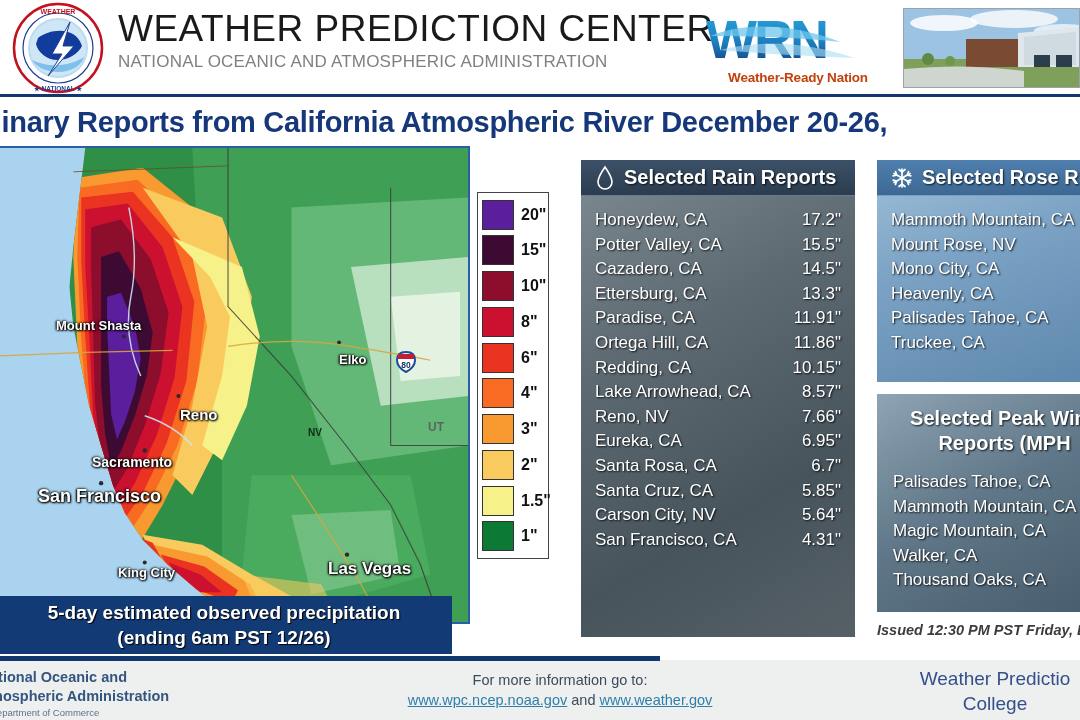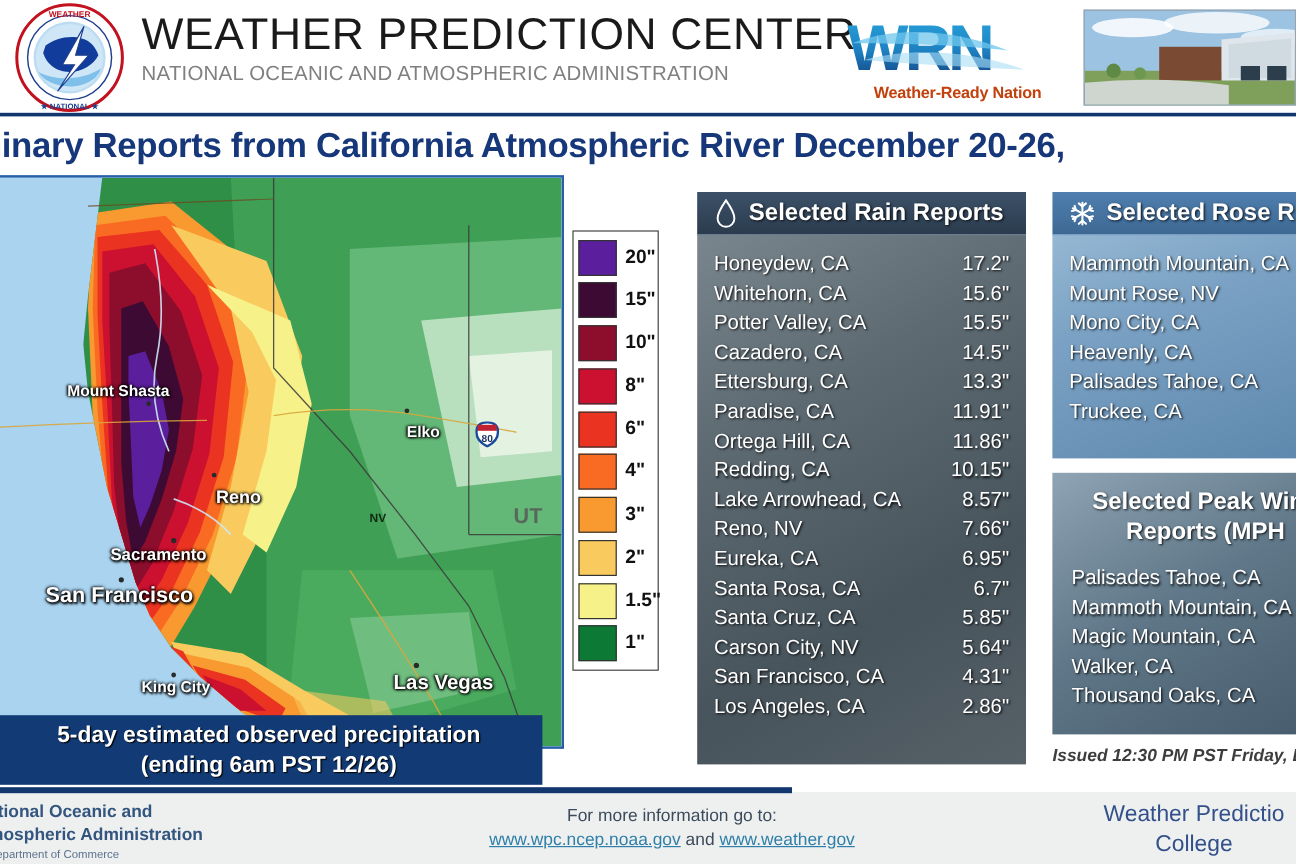--- a/index.html
+++ b/index.html
@@ -313,21 +313,21 @@
 
     <div class="map-label" style="left:62px;  top:170px; font-size:13px;">Mount Shasta</div>
     <div class="map-label" style="left:345px; top:204px; font-size:13px;">Elko</div>
     <div class="map-label" style="left:186px; top:258px; font-size:15px;">Reno</div>
     <div class="map-label" style="left:98px;  top:306px; font-size:14px;">Sacramento</div>
     <div class="map-label" style="left:44px; top:338px; font-size:18px;">San Francisco</div>
     <div class="map-label" style="left:124px; top:417px; font-size:13px;">King City</div>
     <div class="map-label" style="left:334px; top:411px; font-size:17px;">Las Vegas</div>
 
     <div class="map-label" style="left:314px; top:279px; font-size:10px; color:#000000; text-shadow:none; opacity:.75;">NV</div>
-    <div class="map-label" style="left:434px; top:272px; font-size:18px; color:#555; text-shadow:none; opacity:.8;">UT</div>
+    <div class="map-label" style="left:434px; top:272px; font-size:12px; color:#555; text-shadow:none; opacity:.8;">UT</div>
 
     <div style="position:absolute;left:402px;top:203px;">
       <svg width="20" height="22" viewBox="0 0 20 22">
         <path d="M10 1 C4 1 1 4 1 9 C1 15 6 19 10 21 C14 19 19 15 19 9 C19 4 16 1 10 1 Z" fill="#fff" stroke="#1b4a9c" stroke-width="2"></path>
         <rect x="2" y="3" width="16" height="5" fill="#c0202f"></rect>
         <text x="10" y="17" text-anchor="middle" font-size="8.5" font-weight="bold" fill="#16305e" font-family="Liberation Sans, sans-serif">80</text>
       </svg>
     </div>
     <div style="position:absolute;left:339px;top:472px;">
       <svg width="20" height="22" viewBox="0 0 20 22">
@@ -393,24 +393,20 @@
         <path d="M10 2 C10 2 3 12 3 17 a7 7 0 0 0 14 0 C17 12 10 2 10 2 Z" fill="none" stroke="#ffffff" stroke-width="1.6"></path>
       </svg>
       <div class="panel-head-title">Selected Rain Reports</div>
     </div>
     <div class="panel-body">
       <div class="report-row">
           <span class="place">Honeydew, CA</span>
           <span class="value">17.2"</span>
         </div>
       <div class="report-row">
-          <span class="place">Whitehorn, CA</span>
-          <span class="value">15.6"</span>
-        </div>
-      <div class="report-row">
           <span class="place">Potter Valley, CA</span>
           <span class="value">15.5"</span>
         </div>
       <div class="report-row">
           <span class="place">Cazadero, CA</span>
           <span class="value">14.5"</span>
         </div>
       <div class="report-row">
           <span class="place">Ettersburg, CA</span>
           <span class="value">13.3"</span>
@@ -447,24 +443,20 @@
           <span class="place">Santa Cruz, CA</span>
           <span class="value">5.85"</span>
         </div>
       <div class="report-row">
           <span class="place">Carson City, NV</span>
           <span class="value">5.64"</span>
         </div>
       <div class="report-row">
           <span class="place">San Francisco, CA</span>
           <span class="value">4.31"</span>
-        </div>
-      <div class="report-row">
-          <span class="place">Los Angeles, CA</span>
-          <span class="value">2.86"</span>
         </div>
     </div>
   </div>
 
   <div class="panel panel-snow">
     <div class="panel-head snow">
       <svg width="22" height="22" viewBox="0 0 22 22">
         <g stroke="#ffffff" stroke-width="1.7" stroke-linecap="round">
           <line x1="11" y1="2" x2="11" y2="20"></line>
           <line x1="3" y1="6.5" x2="19" y2="15.5"></line>

